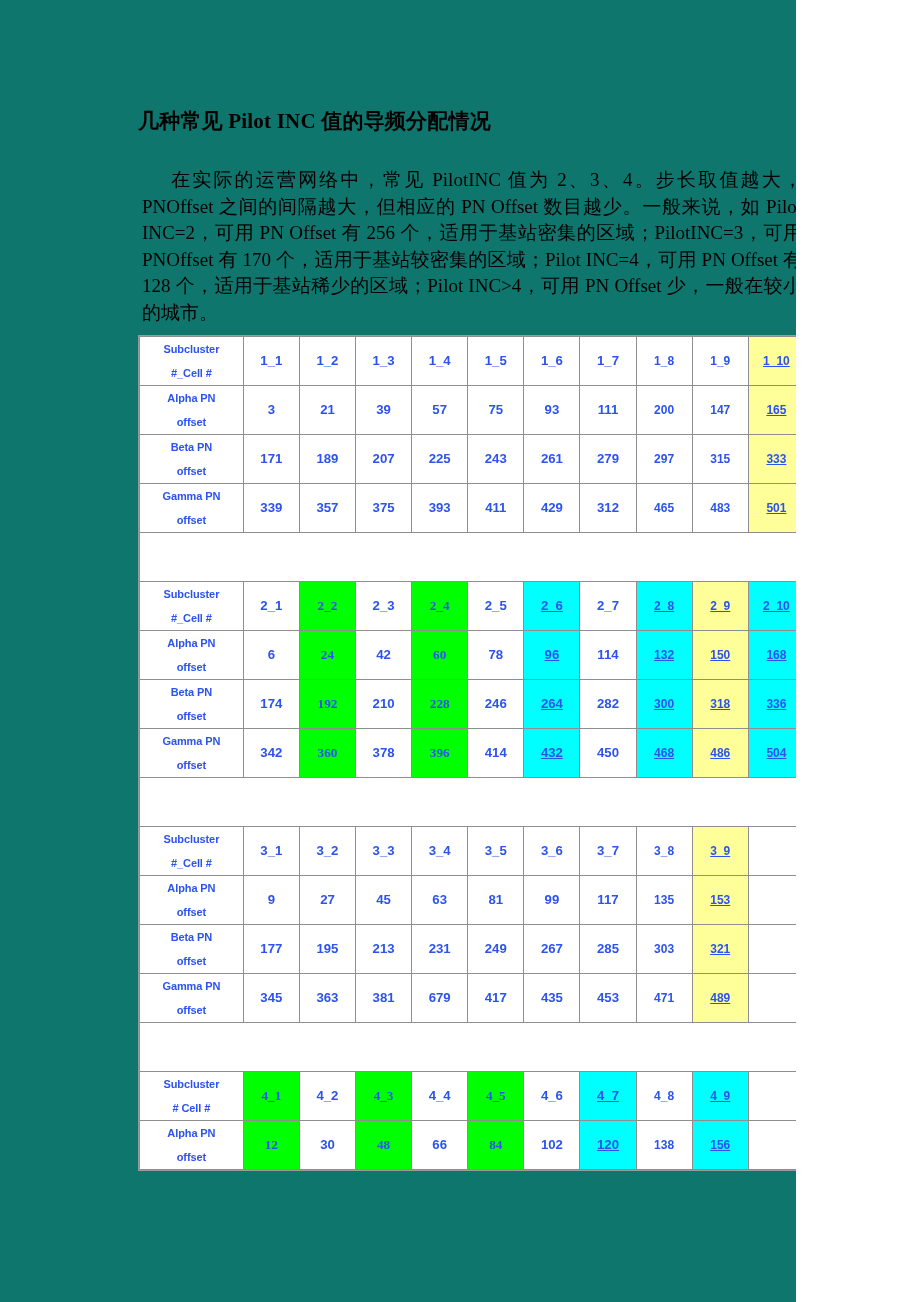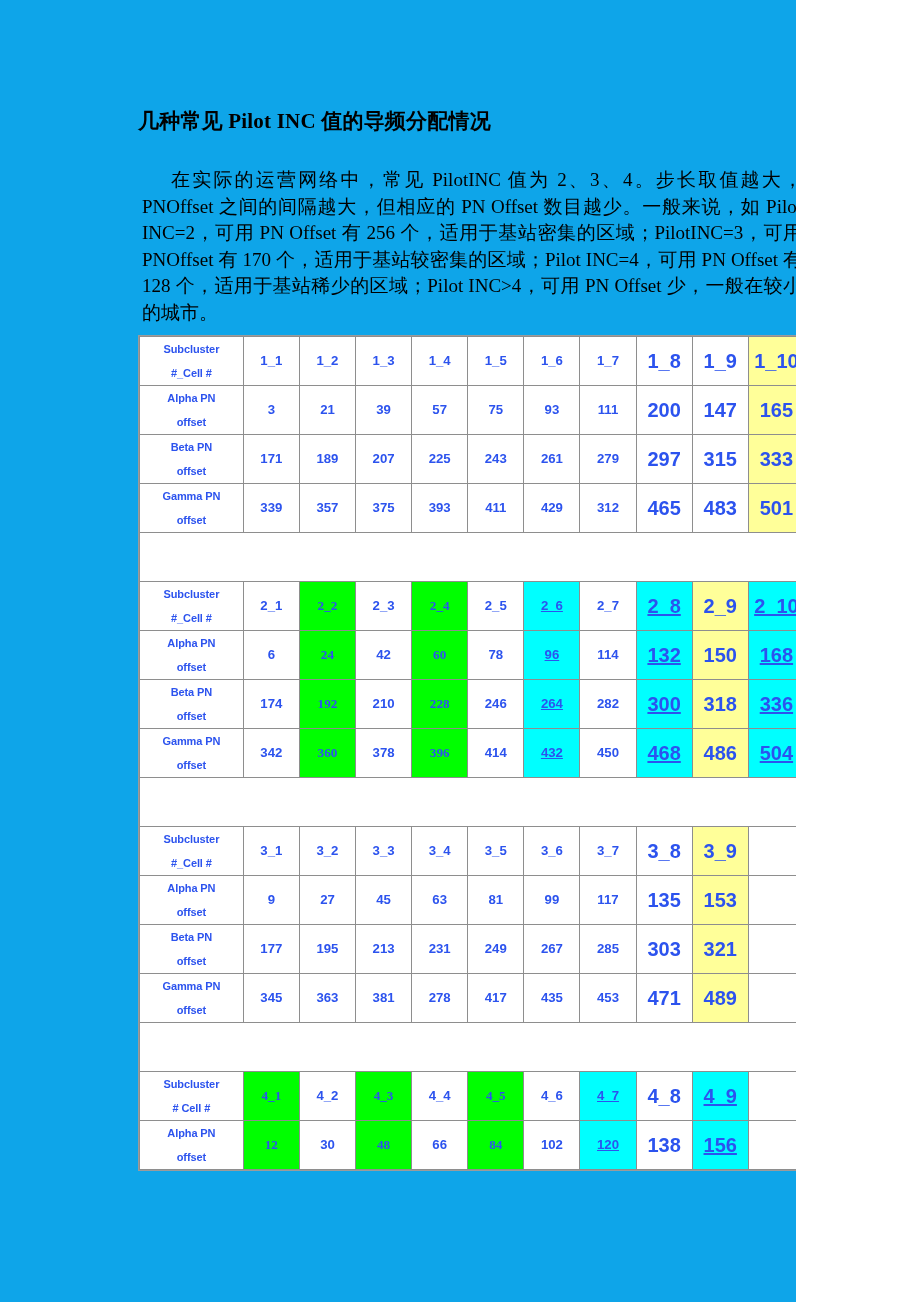--- a/index.html
+++ b/index.html
@@ -11,21 +11,21 @@
     width: 920px;
     height: 1302px;
     font-family: "Liberation Serif", "DejaVu Serif", serif;
     -webkit-font-smoothing: antialiased;
   }
   .page {
     position: relative;
     width: 796px;
     height: 1302px;
     overflow: hidden;
-    background: #0ea5e9;
+    background: #0f766e;
   }
   .content {
     position: absolute;
     left: 138px;
     top: 106px;
     width: 668px;
   }
   h1.doc-title {
     font-family: "Liberation Serif", "DejaVu Serif", serif;
     font-size: 21px;
@@ -99,38 +99,38 @@
     display: block;
   }
   td.rowlabel {
     font-size: 11px;
     letter-spacing: -0.1px;
   }
   td.cell {
     font-size: 13.2px;
   }
   td.cell.big {
-    font-size: 20px;
+    font-size: 12px;
   }
   td.spacer {
     border-left: 1px solid #8e8e8e;
     border-right: 1px solid #8e8e8e;
     border-top: 1px solid #8e8e8e;
     border-bottom: 1px solid #8e8e8e;
     height: 28px;
     background: #ffffff;
   }
   td.nogrid {
     border: none;
     background: #ffffff;
     height: 49px;
   }
   .hl-green  { background: #00ff00 !important; font-family: Liberation Serif, serif; }
   .hl-cyan   { background: #00ffff !important; text-decoration: underline; }
-  .hl-yellow { background: #ffff99 !important; }
+  .hl-yellow { background: #ffff99 !important; text-decoration: underline; }
 
   .lbl-2line { white-space: normal; }
 </style>
 </head>
 <body>
 
 <div class="page">
   <div class="content">
 
     <h1 class="doc-title">几种常见 Pilot INC 值的导频分配情况</h1>
@@ -337,21 +337,21 @@
               <td class="nogrid" colspan="1"></td>
             </tr>
             <tr>
               <td class="rowlabel lbl-2line">
                 <div>Gamma PN</div>
                 <div>offset</div>
               </td>
               <td class="cell">345</td>
               <td class="cell">363</td>
               <td class="cell">381</td>
-              <td class="cell">278</td>
+              <td class="cell">679</td>
               <td class="cell">417</td>
               <td class="cell">435</td>
               <td class="cell">453</td>
               <td class="cell big">471</td>
               <td class="cell big hl-yellow">489</td>
               <td class="nogrid" colspan="1"></td>
             </tr>
             <tr>
               <td class="spacer" colspan="11">&nbsp;</td>
             </tr>

